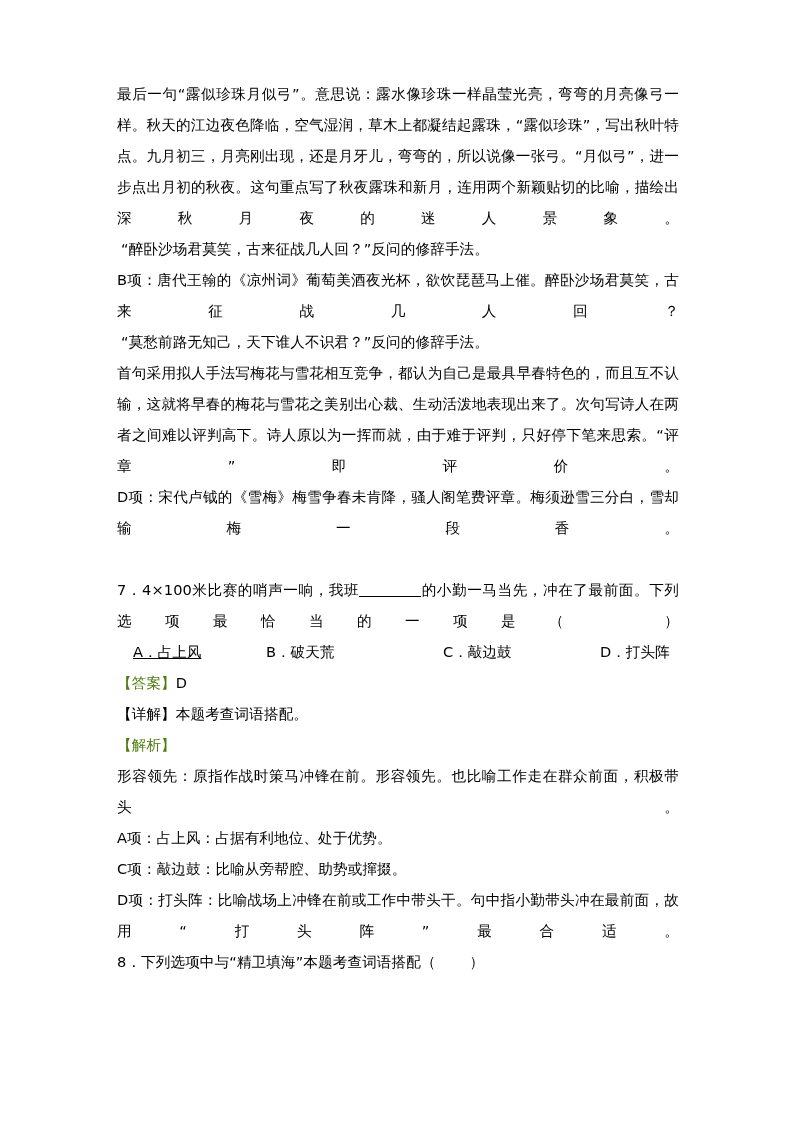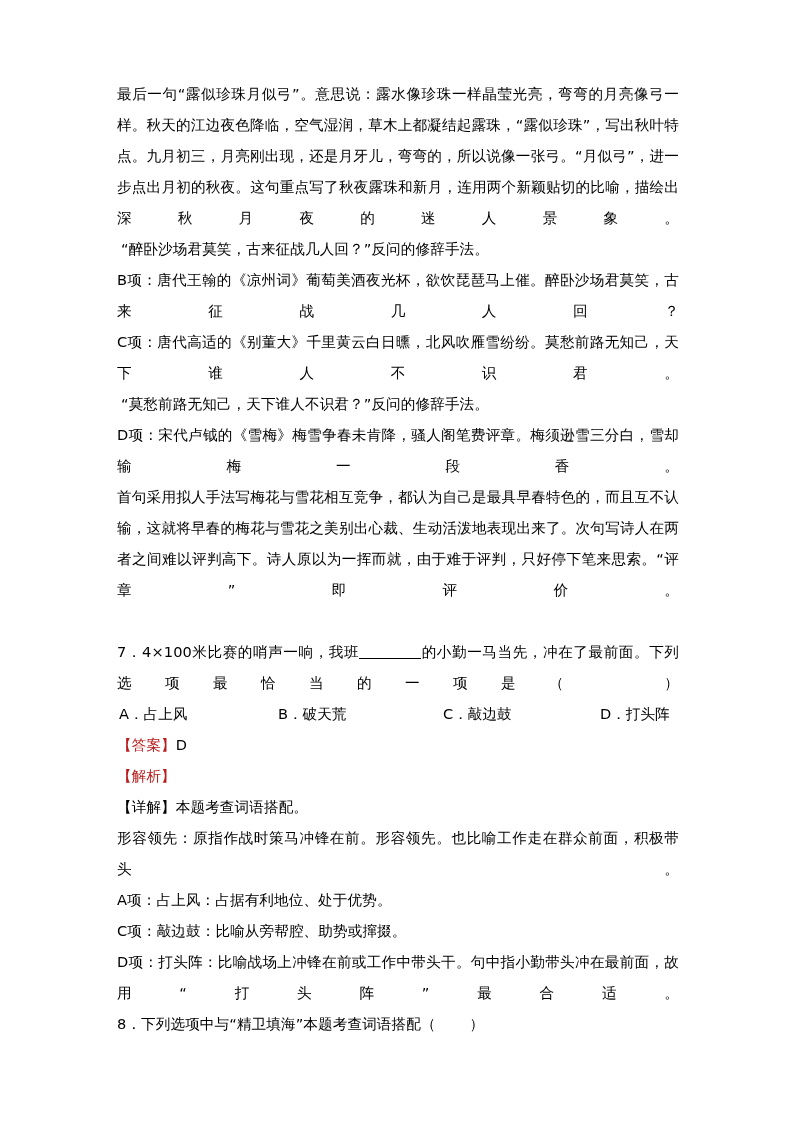--- a/index.html
+++ b/index.html
@@ -40,40 +40,40 @@
     color: #000;
   }
   p.just-last {
     
     text-align-last: justify;
   }
   .spacer {
     height: 31px;
   }
   .blue {
-    color: #b91c1c;
+    color: #4d7c0f;
   }
   .quote-indent {
     text-indent: 4px;
   }
   
   .options {
     position: relative;
     font-size: 14.6px;
     line-height: 31px;
     height: 31px;
     width: 562px;
   }
   .options span.opt {
     position: absolute;
     top: 0;
     white-space: nowrap;
   }
-  .opt-a { left: 2px; }
-  .opt-b { left: 161px; }
+  .opt-a { left: 16px; text-decoration: underline; }
+  .opt-b { left: 149px; }
   .opt-c { left: 326px; }
   .opt-d { left: 483px; text-align: right; }
   .fill-blank {
     display: inline-block;
     width: 62px;
     border-bottom: 1px solid #000;
     vertical-align: -2px;
     height: 15px;
   }
   .paren-gap {
@@ -86,51 +86,50 @@
 
 <div class="page">
   <div class="doc">
 
     <p class="line just-last">最后一句“露似珍珠月似弓”。意思说：露水像珍珠一样晶莹光亮，弯弯的月亮像弓一样。秋天的江边夜色降临，空气湿润，草木上都凝结起露珠，“露似珍珠”，写出秋叶特点。九月初三，月亮刚出现，还是月牙儿，弯弯的，所以说像一张弓。“月似弓”，进一步点出月初的秋夜。这句重点写了秋夜露珠和新月，连用两个新颖贴切的比喻，描绘出深秋月夜的迷人景象。</p>
 
     <p class="line quote-indent">“醉卧沙场君莫笑，古来征战几人回？”反问的修辞手法。</p>
 
     <p class="line just-last">B项：唐代王翰的《凉州词》葡萄美酒夜光杯，欲饮琵琶马上催。醉卧沙场君莫笑，古来征战几人回？</p>
 
-    <p class="line just-last">C项：唐代高适的《别董大》千里黄云白日曛，北风吹雁雪纷纷。莫愁前路无知己，天下谁人不识君。</p>
 
     <p class="line quote-indent">“莫愁前路无知己，天下谁人不识君？”反问的修辞手法。</p>
 
+    <p class="line just-last">首句采用拟人手法写梅花与雪花相互竞争，都认为自己是最具早春特色的，而且互不认输，这就将早春的梅花与雪花之美别出心裁、生动活泼地表现出来了。次句写诗人在两者之间难以评判高下。诗人原以为一挥而就，由于难于评判，只好停下笔来思索。“评章”即评价。</p>
+
     <p class="line just-last">D项：宋代卢钺的《雪梅》梅雪争春未肯降，骚人阁笔费评章。梅须逊雪三分白，雪却输梅一段香。</p>
-
-    <p class="line just-last">首句采用拟人手法写梅花与雪花相互竞争，都认为自己是最具早春特色的，而且互不认输，这就将早春的梅花与雪花之美别出心裁、生动活泼地表现出来了。次句写诗人在两者之间难以评判高下。诗人原以为一挥而就，由于难于评判，只好停下笔来思索。“评章”即评价。</p>
 
     <div class="spacer"></div>
 
     <p class="line just-last">
       <span>7．</span><span>4×100米比赛的哨声一响，我班</span><span class="fill-blank"></span><span>的小勤一马当先，冲在了最前面。下列选项最恰当的一项是（</span><span class="paren-gap"></span><span>）</span>
     </p>
 
     <div class="options">
       <span class="opt opt-a">A．占上风</span>
       <span class="opt opt-b">B．破天荒</span>
       <span class="opt opt-c">C．敲边鼓</span>
       <span class="opt opt-d">D．打头阵</span>
     </div>
 
     <p class="line">
       <span class="blue">【答案】</span><span>D</span>
     </p>
 
     <p class="line">
-      <span class="blue">【解析】</span>
+      <span>【详解】</span><span>本题考查词语搭配。</span>
     </p>
 
     <p class="line">
-      <span>【详解】</span><span>本题考查词语搭配。</span>
+      <span class="blue">【解析】</span>
     </p>
 
     <p class="line just-last">形容领先：原指作战时策马冲锋在前。形容领先。也比喻工作走在群众前面，积极带头。</p>
 
     <p class="line">A项：占上风：占据有利地位、处于优势。</p>
 
 
     <p class="line">C项：敲边鼓：比喻从旁帮腔、助势或撺掇。</p>
 
     <p class="line just-last">D项：打头阵：比喻战场上冲锋在前或工作中带头干。句中指小勤带头冲在最前面，故用“打头阵”最合适。</p>

